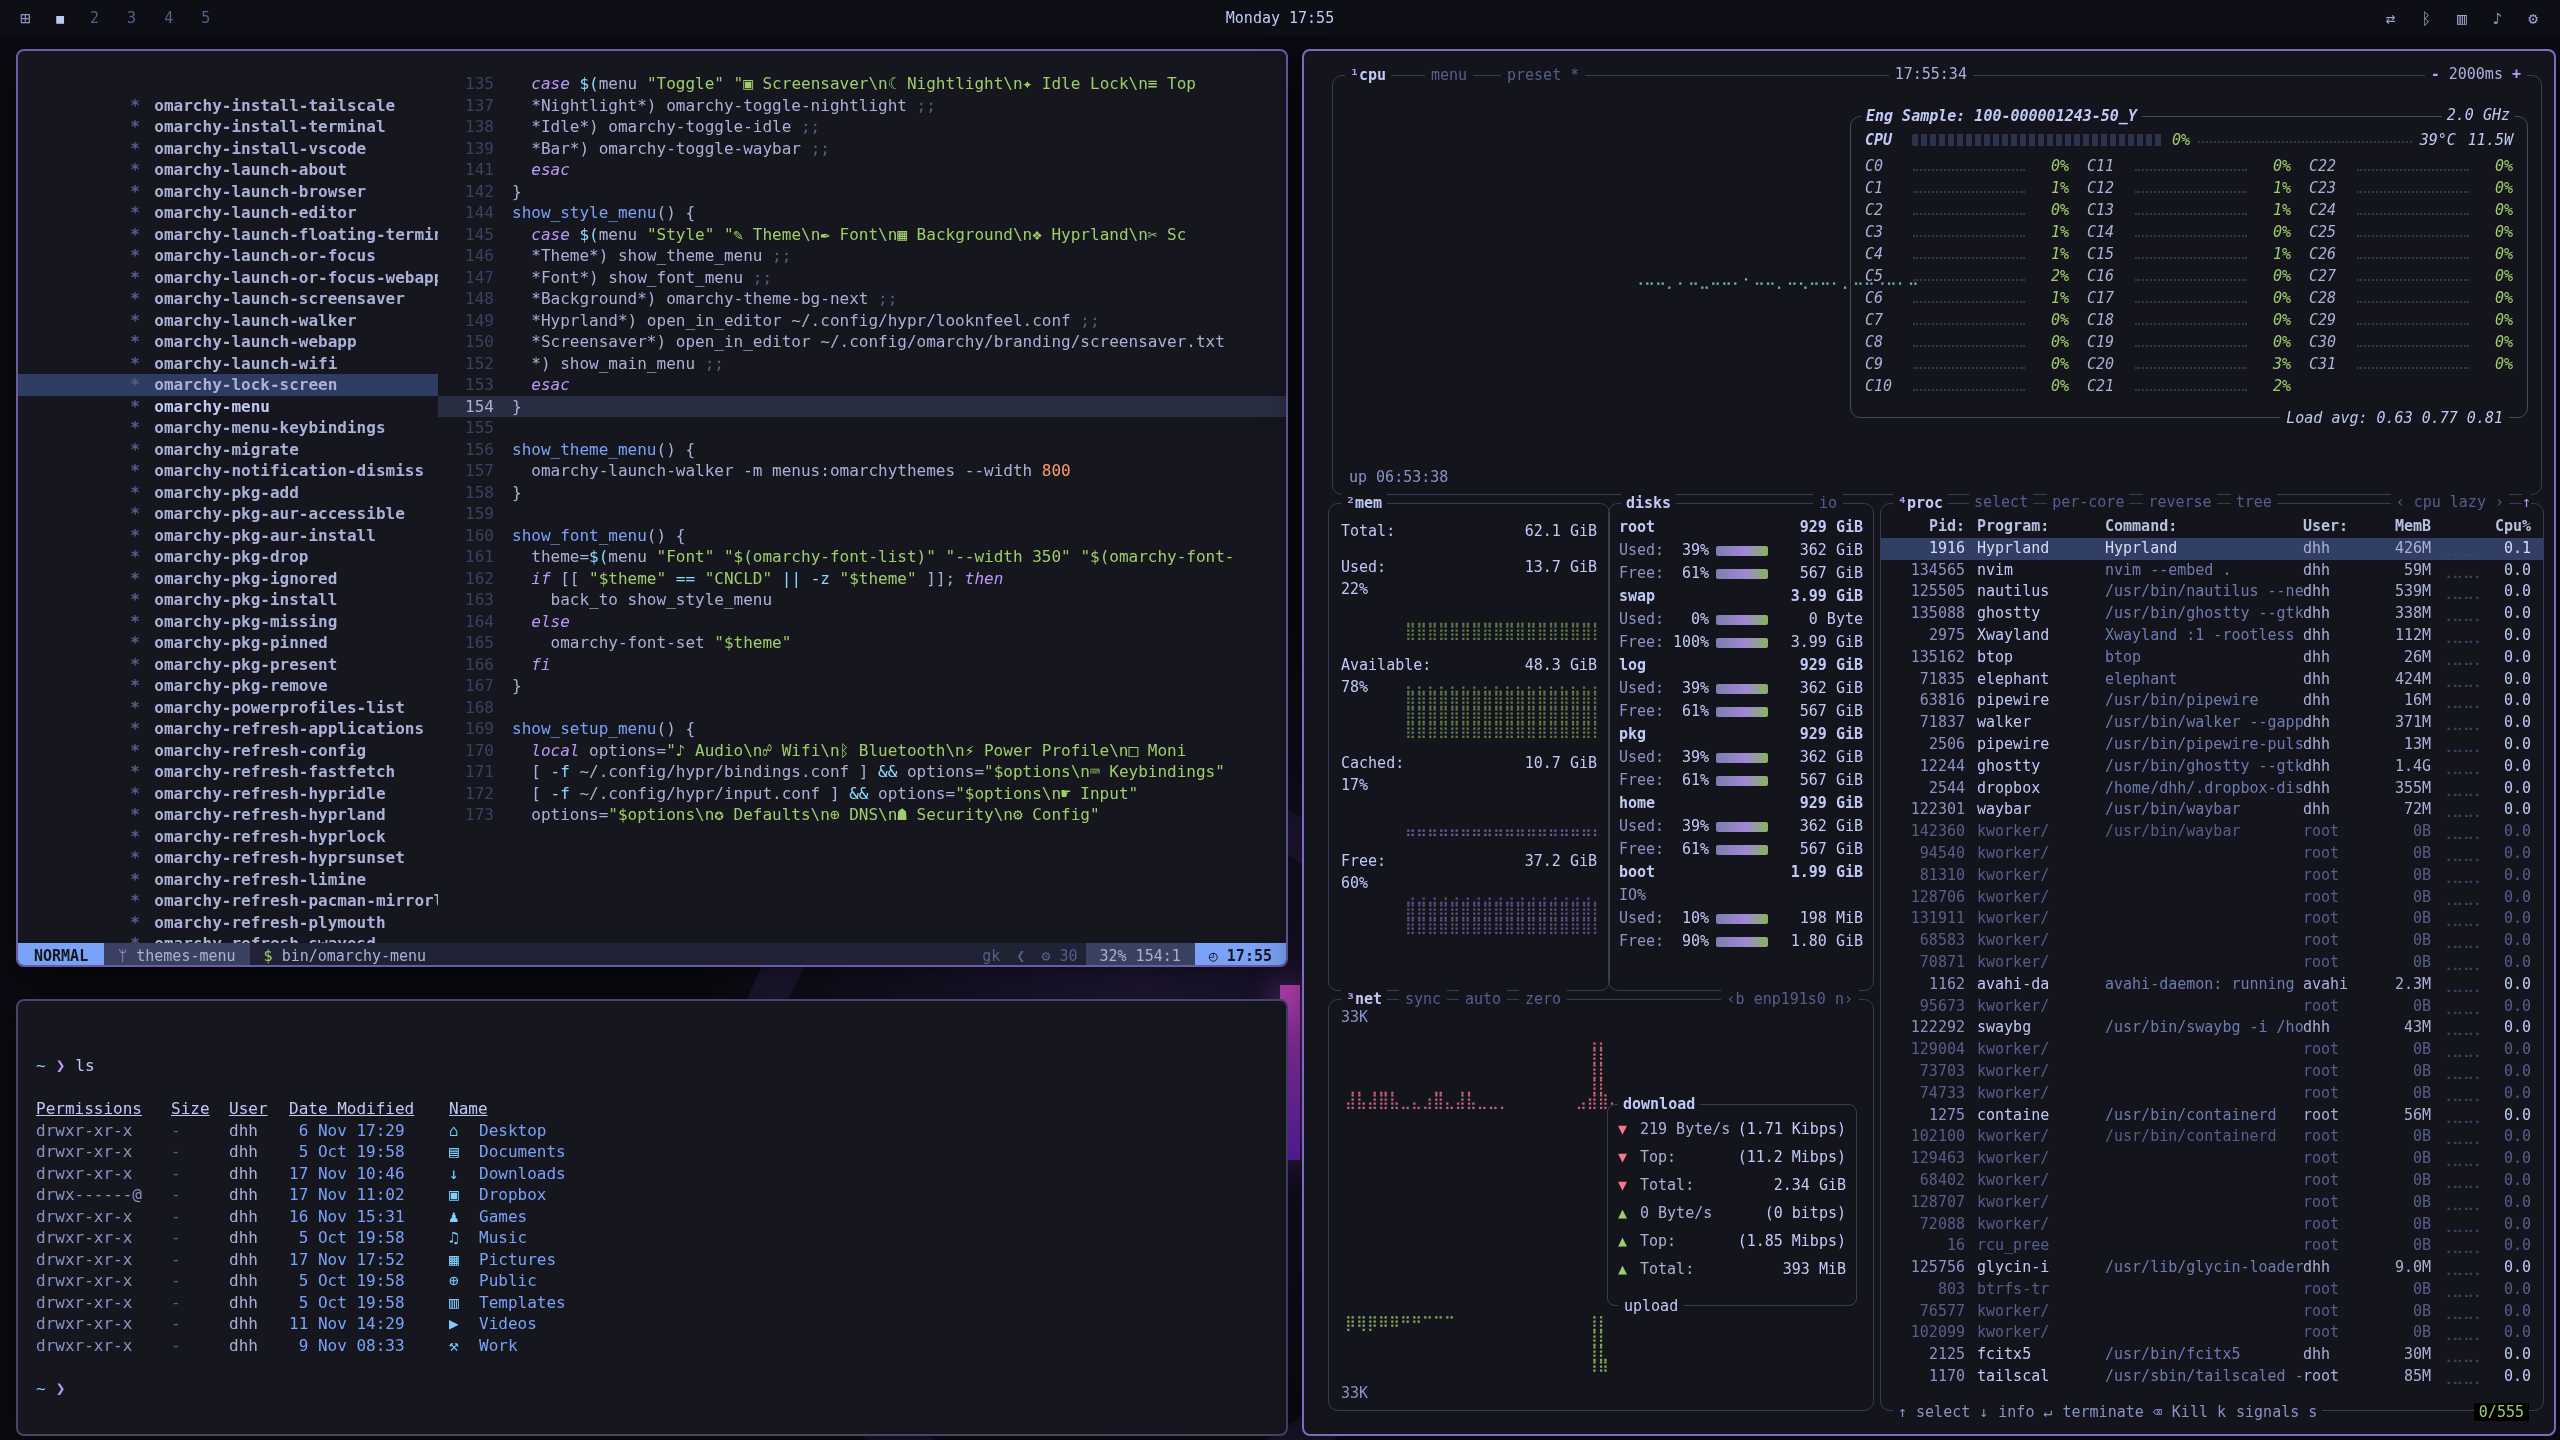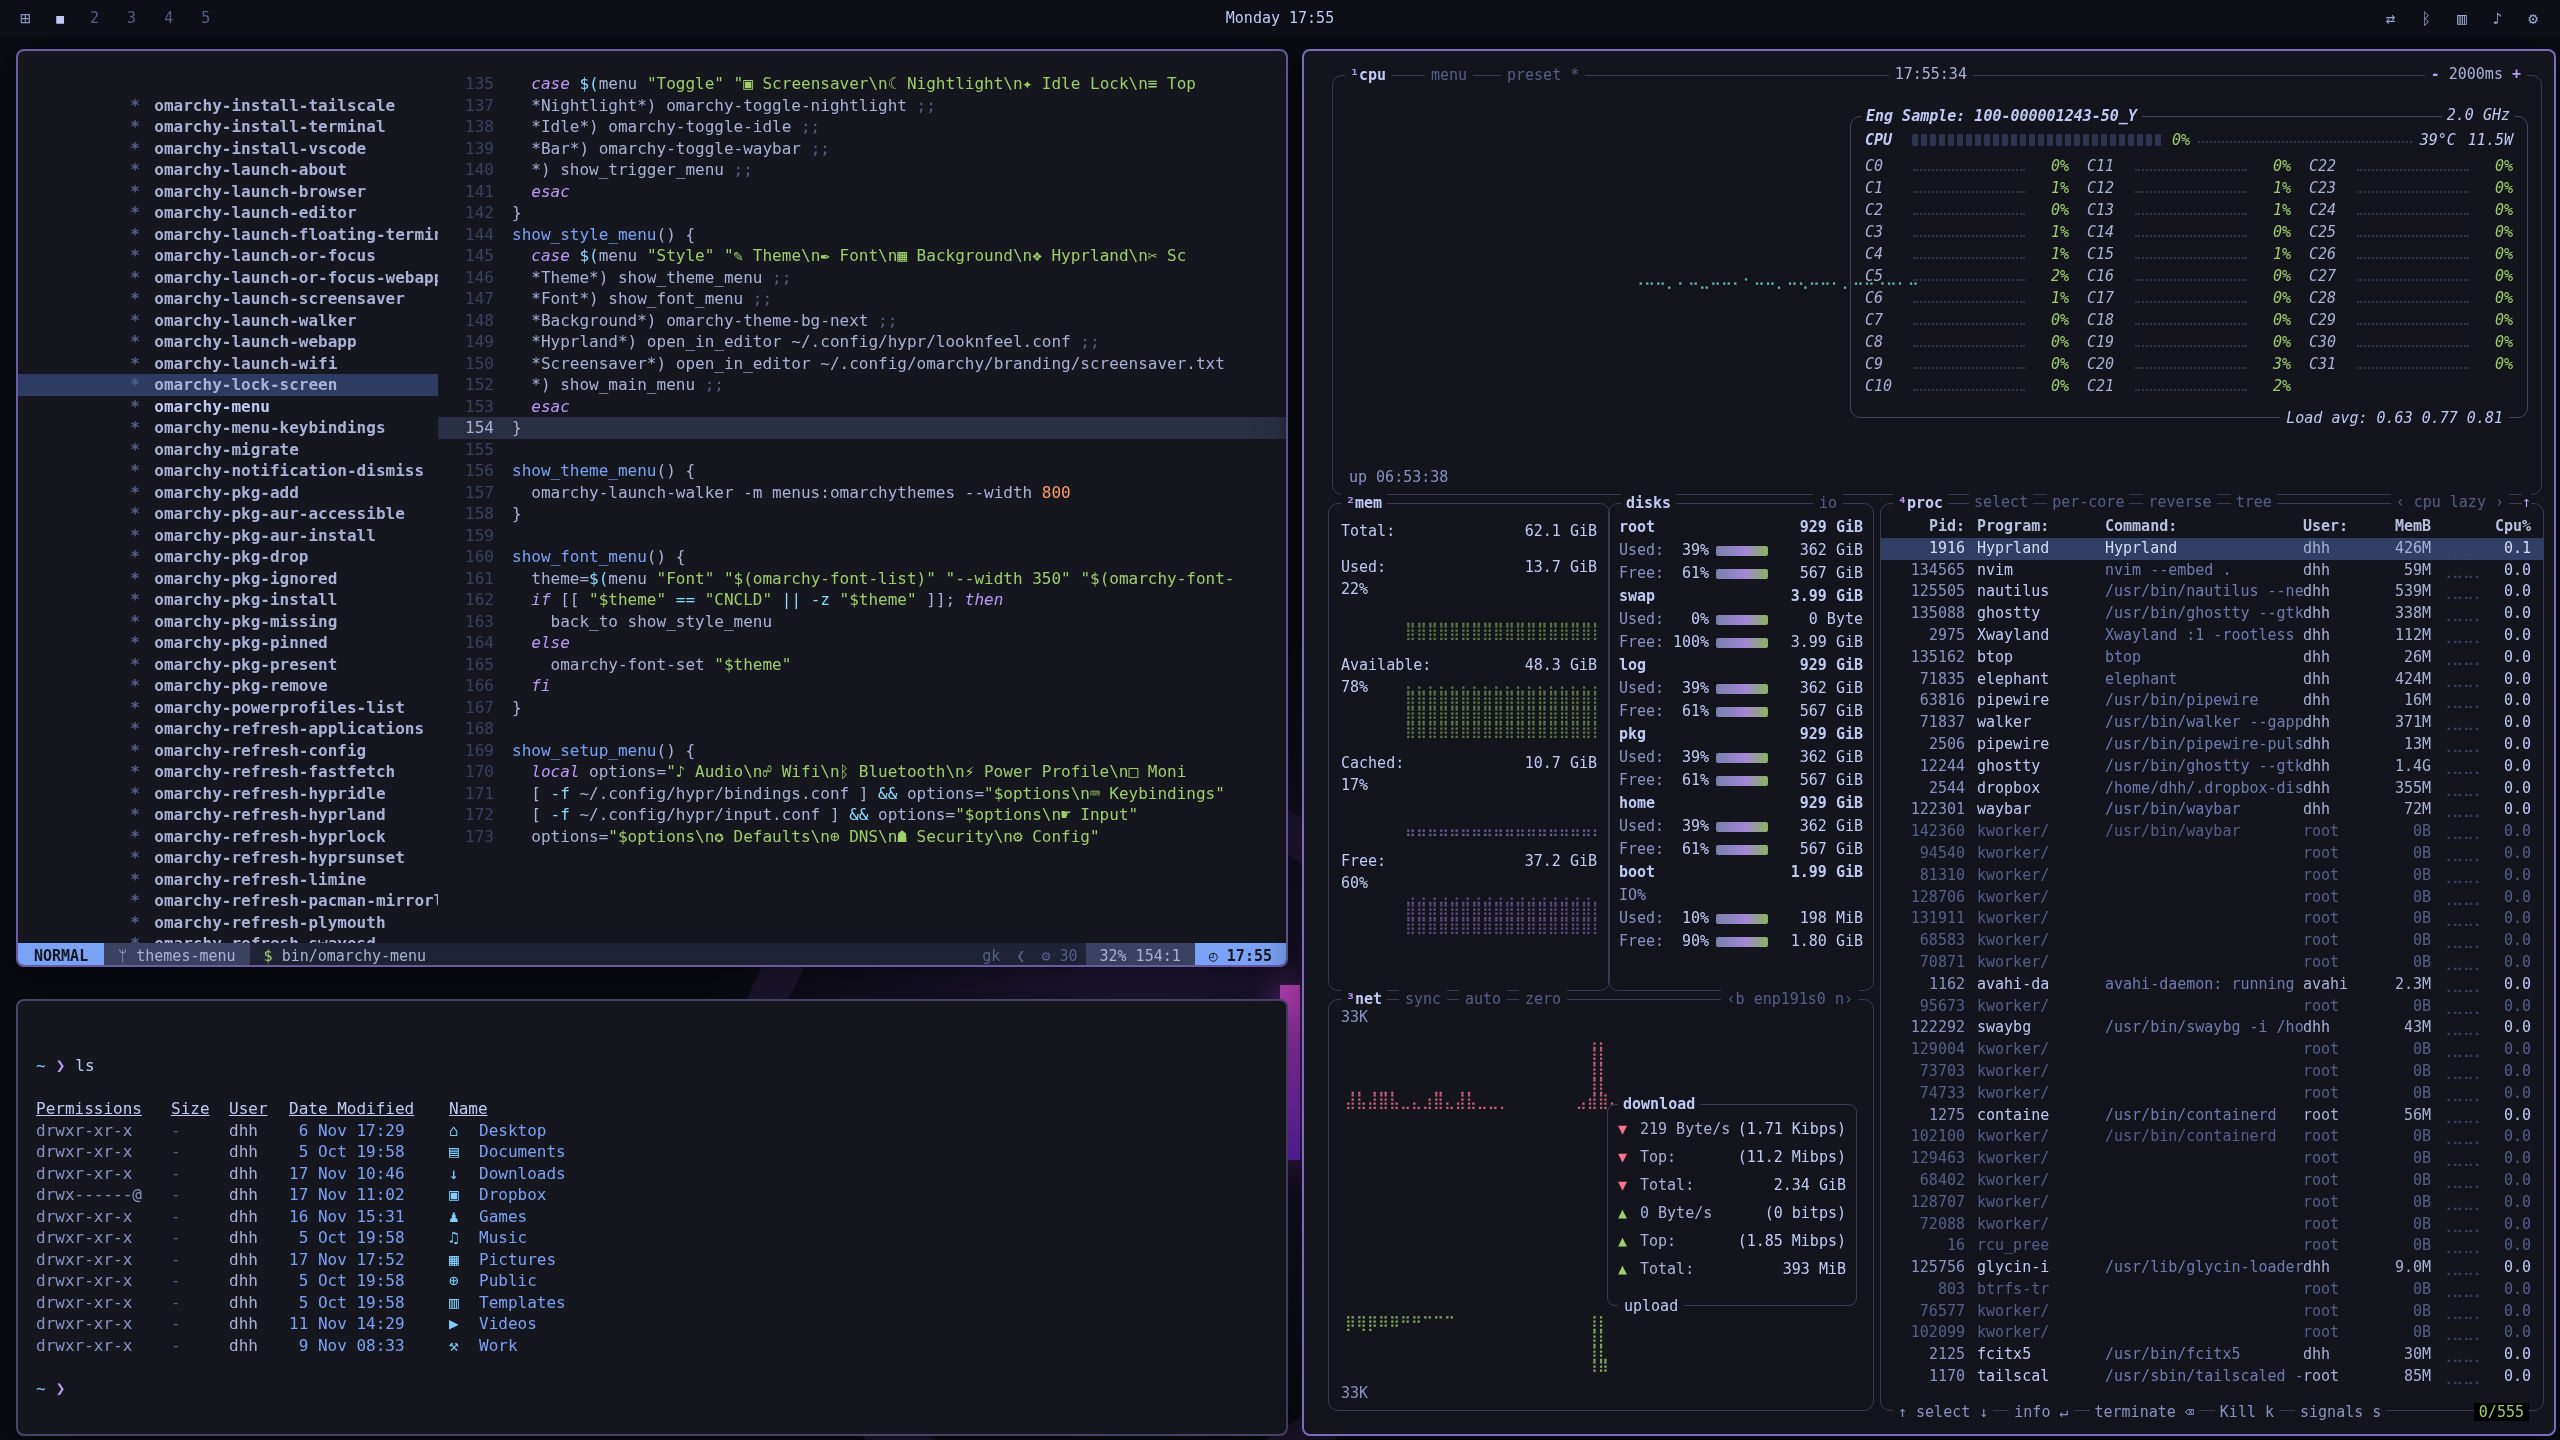--- a/index.html
+++ b/index.html
@@ -147,21 +147,21 @@
   .p-cmd { flex:1; color:#6f7bb0; overflow:hidden; }
   .p-user { width:66px; color:#a9b1d6; flex:none; }
   .p-mem { width:62px; text-align:right; color:#a9b1d6; flex:none; }
   .p-graph { width:54px; text-align:right; color:#3f4568; flex:none; }
   .p-cpu { width:46px; text-align:right; color:#c0caf5; flex:none; }
   .phead .p-pid, .phead .p-prog, .phead .p-cmd, .phead .p-user, .phead .p-mem, .phead .p-cpu { color:#b8c0e0; }
   .prow.sel { background:#313e66; }
   .prow.sel .p-pid, .prow.sel .p-prog, .prow.sel .p-cmd, .prow.sel .p-cpu { color:#d7dcf5; }
   .prow.dim .p-pid, .prow.dim .p-prog, .prow.dim .p-cmd, .prow.dim .p-user,
   .prow.dim .p-mem, .prow.dim .p-cpu { color:#565f89; }
-  .proc-footer { position:absolute; bottom:-11px; left:12px; display:flex; gap:16px; }
+  .proc-footer { position:absolute; bottom:-11px; left:12px; display:flex; }
   .pf-item { background:#14141d; padding:0 5px; color:#8a93c4; }
   .proc-count { position:absolute; bottom:-11px; right:14px; background:#000000; padding:0 5px; color:#9ece6a; }
 </style>
 </head>
 <body>
 
 <div class="wall-glow"></div>
 <div class="wall-ring"></div>
 <div class="wall-bar"></div>
 
@@ -363,23 +363,20 @@
         </div>
 
         <div class="code-line">
           <span class="ln">138</span><span class="code-text"><span class="tk-txt">  *Idle*) omarchy-toggle-idle </span><span class="tk-dim">;;</span></span>
         </div>
 
         <div class="code-line">
           <span class="ln">139</span><span class="code-text"><span class="tk-txt">  *Bar*) omarchy-toggle-waybar </span><span class="tk-dim">;;</span></span>
         </div>
 
-        <div class="code-line">
-          <span class="ln">140</span><span class="code-text"><span class="tk-txt">  *) show_trigger_menu </span><span class="tk-dim">;;</span></span>
-        </div>
 
         <div class="code-line">
           <span class="ln">141</span><span class="code-text"><span class="tk-txt">  </span><span class="tk-kw">esac</span></span>
         </div>
 
         <div class="code-line">
           <span class="ln">142</span><span class="code-text"><span class="tk-txt">}</span></span>
         </div>
 
 

